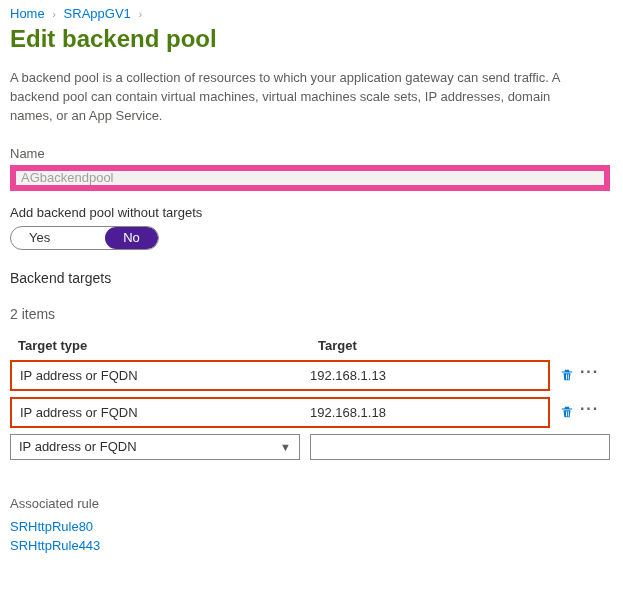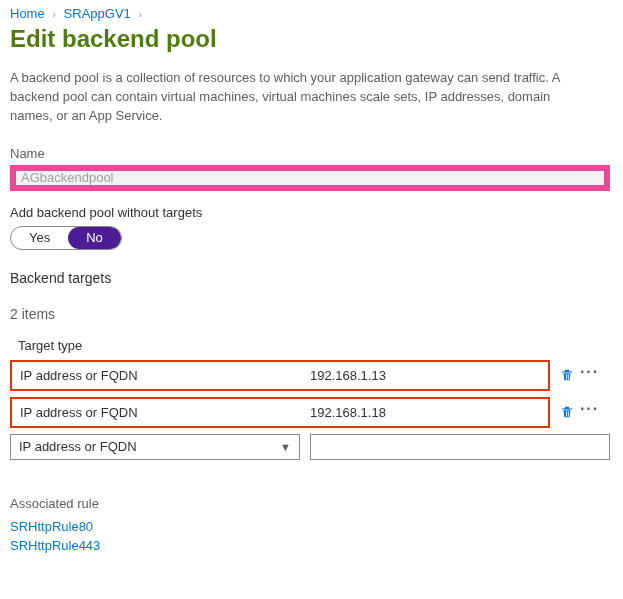--- a/index.html
+++ b/index.html
@@ -60,20 +60,21 @@
     color: #323130;
     margin-bottom: 6px;
   }
   .toggle {
     display: inline-flex;
     border: 1px solid #8a8886;
     border-radius: 14px;
     overflow: hidden;
     height: 24px;
     margin-bottom: 20px;
+    gap: 37px;
   }
   .toggle .opt {
     padding: 0 18px;
     line-height: 22px;
     font-size: 13px;
     cursor: pointer;
     text-align: center;
   }
   .toggle .opt.active {
     background: #4c1d95;
@@ -86,21 +87,21 @@
     color: #323130;
     margin-bottom: 20px;
   }
   .count {
     font-size: 14px;
     color: #605e5c;
     margin-bottom: 10px;
   }
   .targets-header {
     display: flex;
-    font-weight: 400;
+    font-weight: 700;
     font-size: 13px;
     padding: 6px 8px;
     border-bottom: 1px solid transparent;
   }
   .col-type { width: 300px; }
   .col-target { flex: 1; }
   .target-row-wrap {
     display: flex;
     align-items: center;
     margin-bottom: 6px;
@@ -204,20 +205,21 @@
   <div class="opt">Yes</div>
   <div class="opt active">No</div>
 </div>
 
 
 <div class="section-head">Backend targets</div>
 <div class="count">2 items</div>
 
 <div class="targets-header">
   <div class="col-type">Target type</div>
+  <div class="col-target">Target</div>
 </div>
 
 
 <div class="target-row-wrap">
   <div class="target-row">
     <div class="col-type">IP address or FQDN</div>
     <div class="col-target">192.168.1.13</div>
   </div>
   <div class="row-actions">
     <span class="icon-btn">

